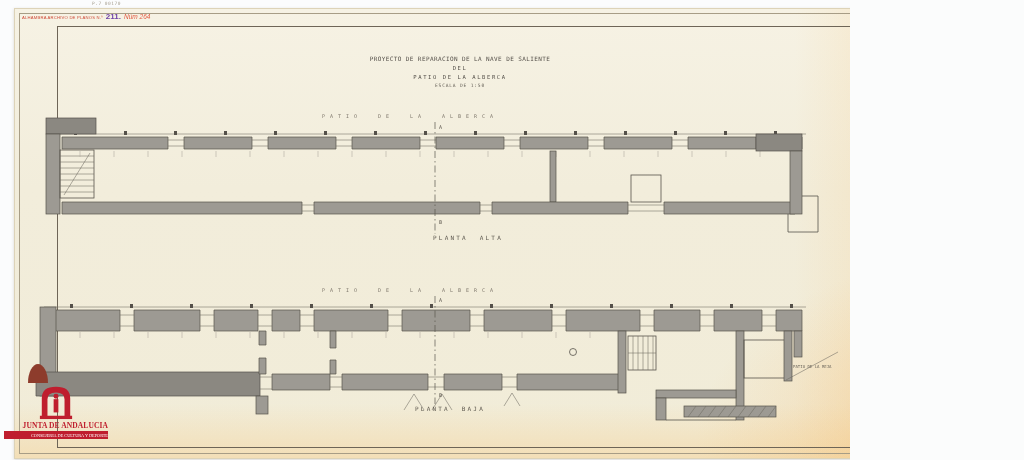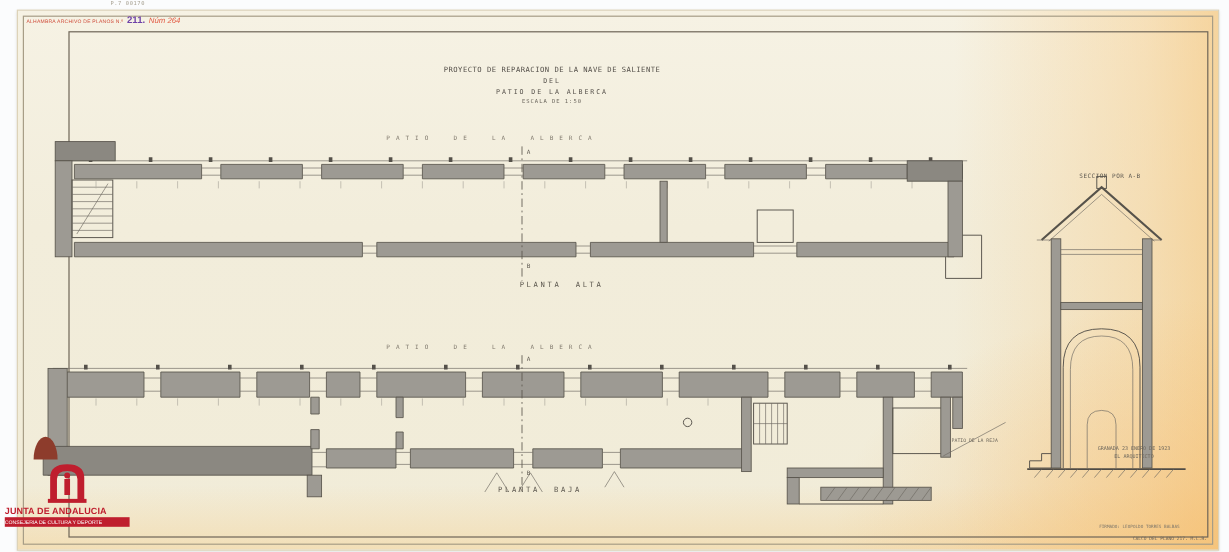--- a/index.html
+++ b/index.html
@@ -1,16 +1,16 @@
 <!DOCTYPE html>
 <html><head>
 <meta charset="utf-8">
 <style>
   html,body{margin:0;padding:0;background:#fbfcfc;}
-  .stage{position:relative;width:1024px;height:460px;overflow:hidden;
+  .stage{position:relative;width:850px;height:460px;overflow:hidden;
          font-family:"DejaVu Sans Mono", monospace;color:#5c574e;background:#fbfcfd;}
   
   .sheet{position:absolute;left:14px;top:8px;width:1000px;height:449px;
     border:1px solid #ddd3b8;box-shadow:0 1px 3px rgba(60,50,30,.18);
     background:
       radial-gradient(ellipse 430px 270px at 99% 97%, rgba(246,188,108,.55), rgba(246,188,108,0) 72%),
       linear-gradient(to right, rgba(247,205,140,0) 78%, rgba(247,202,132,.45) 94%, rgba(246,193,112,.6) 100%),
       linear-gradient(to bottom, rgba(247,205,140,0) 88%, rgba(246,198,122,.35) 100%),
       linear-gradient(to bottom,#f6f2e4 0%,#f2eddb 40%,#f1ecd8 100%);}
   .outer-border{position:absolute;inset:4px;border:1px solid #a79d86;}
@@ -34,21 +34,21 @@
   .caption{width:140px;text-align:center;font-size:6px;letter-spacing:2.2px;word-spacing:6px;color:#5d584f;}
   .cap-alta{left:398px;top:234px;}
   .cap-baja{left:380px;top:405px;}
   .marker{font-size:5px;color:#5d584f;}
   .sec-caption{left:875px;top:144px;width:100px;text-align:center;font-size:5px;letter-spacing:.4px;color:#5d584f;}
   .sig-block{left:903px;top:370px;width:84px;text-align:center;font-size:4.2px;line-height:7px;color:#6d675c;}
   .reja{left:793px;top:364px;font-size:4px;color:#6d675c;}
   .firmado{left:912px;top:437px;width:75px;text-align:center;font-size:3.6px;color:#7d766a;}
   .calco{left:944px;top:446px;font-size:3.8px;color:#6b645a;}
   
-  .logo{position:absolute;left:4px;top:384px;width:104px;font-family:Liberation Sans, sans-serif;text-align:left;}
+  .logo{position:absolute;left:4px;top:384px;width:104px;font-family:Liberation Serif, serif;text-align:right;}
   .logo .emblem{margin:0 auto 1px auto;width:36px;height:36px;display:block;}
   .logo .org{font-size:7.5px;font-weight:bold;color:#bf1e2e;letter-spacing:.1px;white-space:nowrap;}
   .logo .dept{margin-top:1px;background:#bf1e2e;color:#ffffff;font-size:4.3px;padding:1.5px 0;white-space:nowrap;}
   
   svg.plan{position:absolute;left:0;top:0;}
   .wall{fill:#9d9a93;stroke:#57534b;stroke-width:.7;}
   .wall-dark{fill:#8b8881;stroke:#55514a;stroke-width:.7;}
   .outline{fill:none;stroke:#57534b;stroke-width:.8;}
   .thin{fill:none;stroke:#6e6a61;stroke-width:.55;}
   .tick{fill:none;stroke:#b1ada2;stroke-width:.6;}

